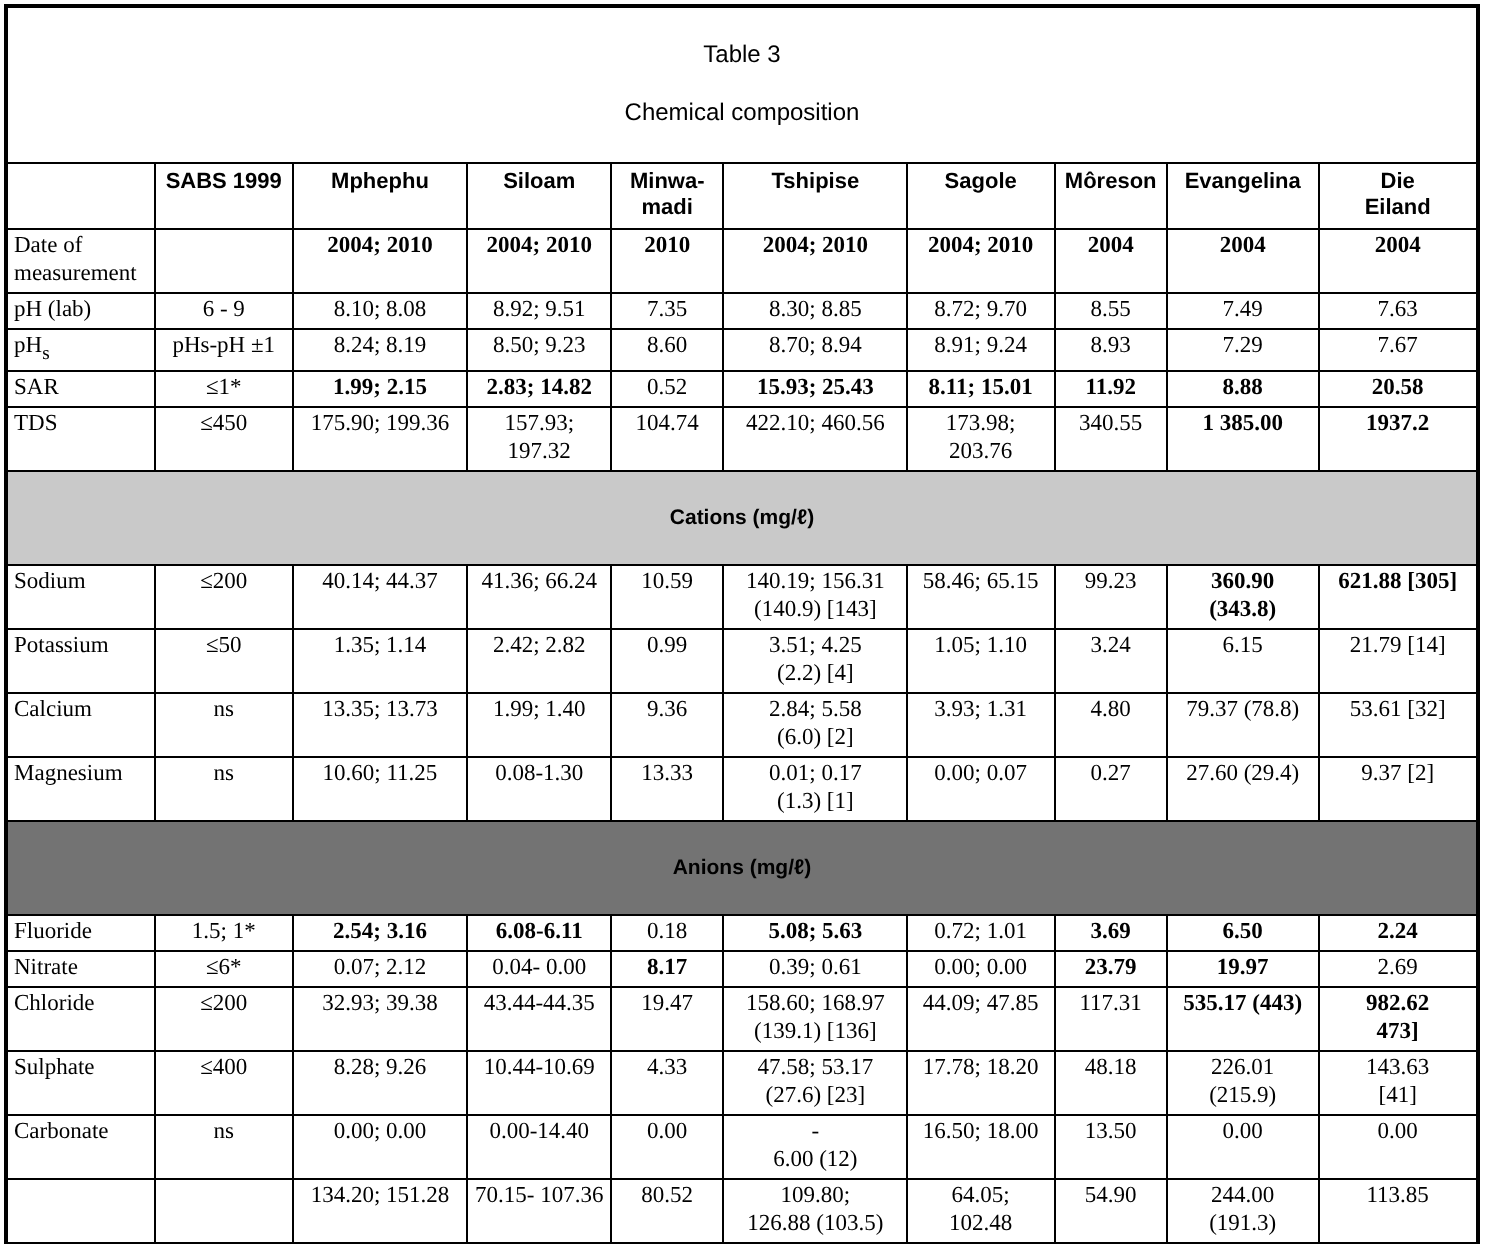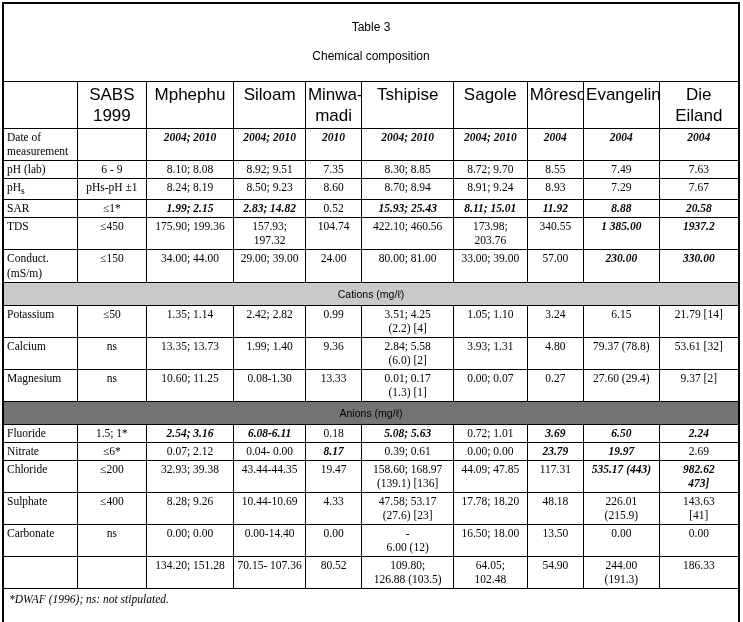--- a/index.html
+++ b/index.html
@@ -31,36 +31,36 @@
   .title-cell{
     font-family:"Liberation Sans","DejaVu Sans",sans-serif;
     font-weight:normal;
     font-size:12px;
     text-align:center;
     line-height:1.2;
     padding:2px 2px 3px 2px;
   }
   tr.header-row th{
     font-family:"Liberation Sans","DejaVu Sans",sans-serif;
-    font-weight:normal;
-    font-size:17px;
+    font-weight:bold;
+    font-size:11px;
     padding-top:3px;
     height:26px;
   }
   th.rowlabel{text-align:left;padding-left:3px;}
   tr.section td{
     font-family:"Liberation Sans","DejaVu Sans",sans-serif;
-    font-weight:normal;
+    font-weight:bold;
     font-size:10.5px;
-    padding:4px 2px;
+    padding:16px 2px;
     line-height:14px;
     height:14px;
     margin-left:36px;
   }
-  td.b{font-weight:bold;font-style:italic;}
+  td.b{font-weight:bold;}
   tr.footnotes td{
     text-align:left;
     font-style:italic;
     padding:3px 5px 4px 5px;
     line-height:1.38;
     font-size:11.5px;
     height:62px;
   }
 </style>
 </head>
@@ -159,35 +159,36 @@
           <td>157.93;
 197.32</td>
           <td>104.74</td>
           <td>422.10; 460.56</td>
           <td>173.98;
 203.76</td>
           <td>340.55</td>
           <td class="b">1 385.00</td>
           <td class="b">1937.2</td>
         </tr>
-        <tr>
-          <th class="rowlabel">Conduct.
-(mS/m)</th>
-          <td>≤150</td>
-          <td>34.00; 44.00</td>
-          <td>29.00; 39.00</td>
-          <td>24.00</td>
-          <td>80.00; 81.00</td>
-          <td>33.00; 39.00</td>
-          <td>57.00</td>
-          <td class="b">230.00</td>
-          <td class="b">330.00</td>
-        </tr>
         <tr class="section">
           <td colspan="10" style="background: rgb(201, 201, 201);">Cations (mg/ℓ)</td>
+        </tr>
+        <tr>
+          <th class="rowlabel">Sodium</th>
+          <td>≤200</td>
+          <td>40.14; 44.37</td>
+          <td>41.36; 66.24</td>
+          <td>10.59</td>
+          <td>140.19; 156.31
+(140.9) [143]</td>
+          <td>58.46; 65.15</td>
+          <td>99.23</td>
+          <td class="b">360.90
+(343.8)</td>
+          <td class="b">621.88 [305]</td>
         </tr>
         <tr>
           <th class="rowlabel">Potassium</th>
           <td>≤50</td>
           <td>1.35; 1.14</td>
           <td>2.42; 2.82</td>
           <td>0.99</td>
           <td>3.51; 4.25
 (2.2) [4]</td>
           <td>1.05; 1.10</td>
@@ -296,21 +297,21 @@
           <td>134.20; 151.28</td>
           <td>70.15- 107.36</td>
           <td>80.52</td>
           <td>109.80;
 126.88 (103.5)</td>
           <td>64.05;
 102.48</td>
           <td>54.90</td>
           <td>244.00
 (191.3)</td>
-          <td>186.33</td>
+          <td>113.85</td>
         </tr>
       </tbody>
     <tfoot>
       <tr class="footnotes">
         <td colspan="10"><div>*DWAF (1996);  ns: not stipulated.</div></td>
       </tr>
     </tfoot>
   </table>
 </div>
 

